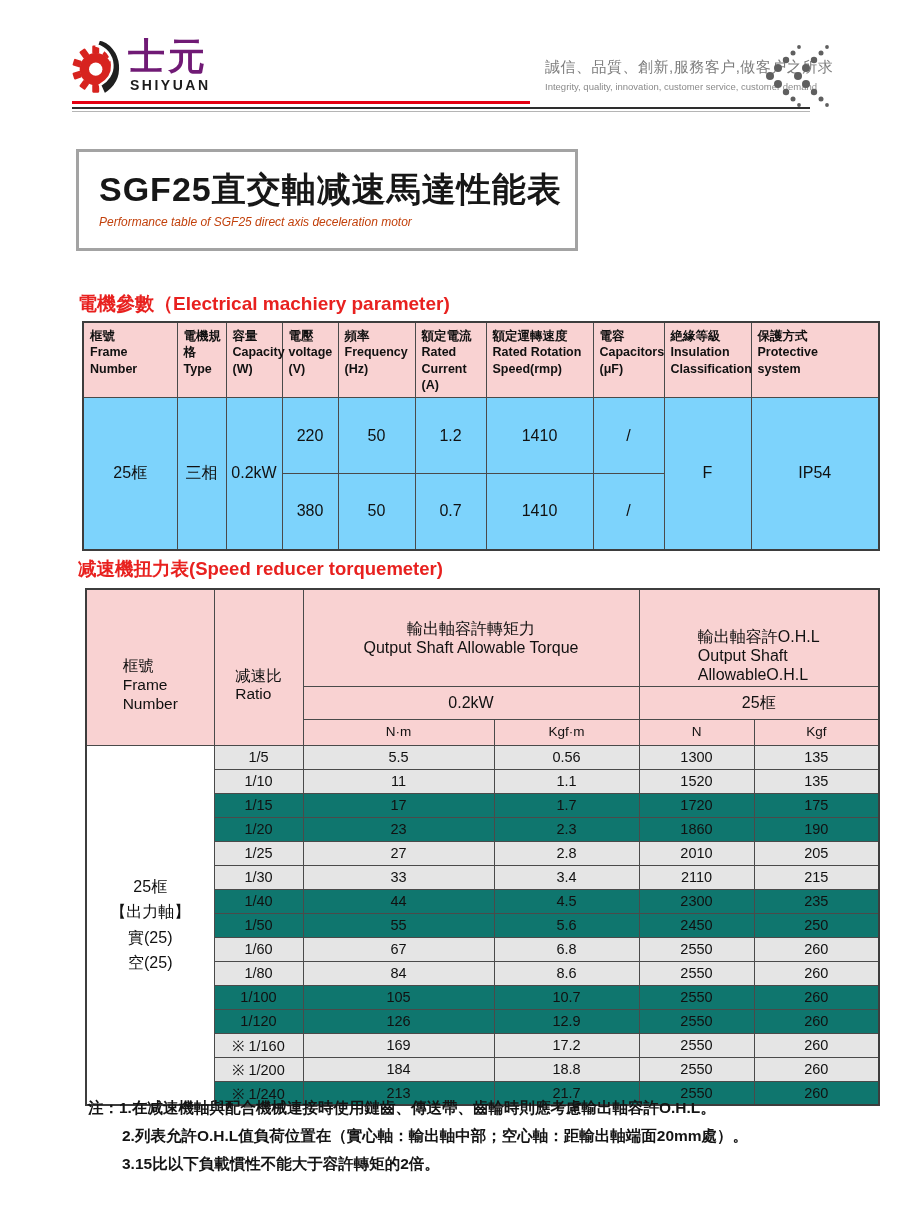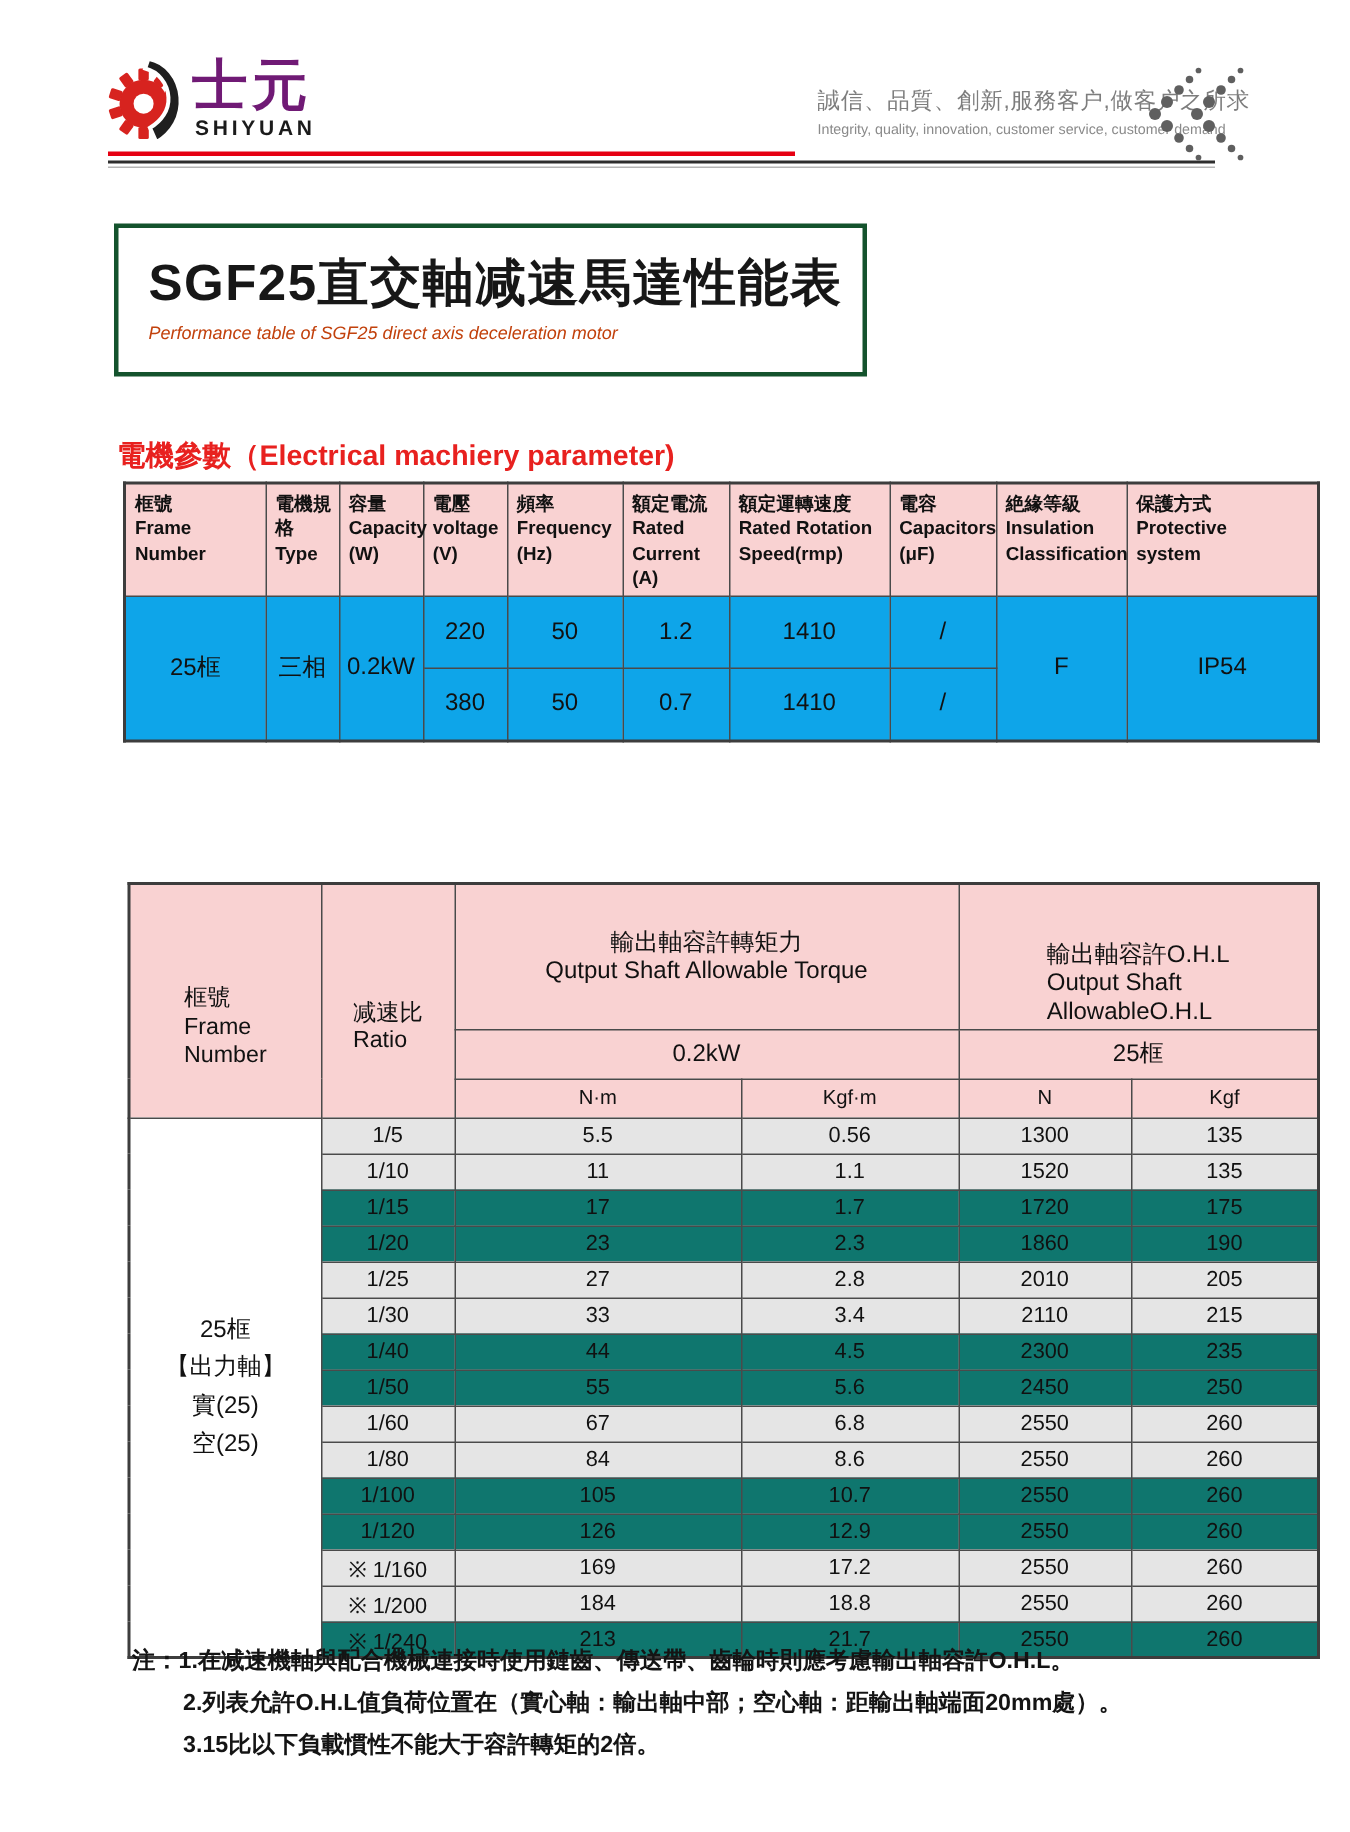--- a/index.html
+++ b/index.html
@@ -16,21 +16,21 @@
   .slogan{position:absolute;left:545px;top:58px;}
   .slogan-cn{font-size:15px;color:#7d7d7d;letter-spacing:0.5px;}
   .slogan-en{font-size:9.5px;color:#8a8a8a;margin-top:4px;}
   .chevrons{position:absolute;left:762px;top:44px;}
   .rule-red{position:absolute;left:72px;top:101px;width:458px;height:3px;background:#e60012;}
   .rule-black{position:absolute;left:72px;top:107px;width:738px;height:2px;background:#2e2e2e;}
   .rule-gray{position:absolute;left:72px;top:111px;width:738px;height:1px;background:#b5b5b5;}
 
   
   .title-box{position:absolute;left:76px;top:149px;width:502px;height:102px;
-             box-sizing:border-box;border:3px solid #14532d;background:#fff;
+             box-sizing:border-box;border:3px solid #a3a3a3;background:#fff;
              display:flex;flex-direction:column;justify-content:center;padding-left:20px;}
   .title-box::before{content:"";position:absolute;left:-11px;top:-9px;
              width:calc(100% + 4px);height:calc(100% + 4px);
              border:2px solid #8f8f8f;z-index:-1;}
   .title-box::after{content:"";position:absolute;left:7px;top:7px;
              width:calc(100% + 4px);height:calc(100% + 4px);
              border:2px solid #8f8f8f;z-index:-1;}
   .title-cn{font-size:34px;font-weight:900;letter-spacing:1px;color:#171717;line-height:1.1;}
   .title-en{font-size:12px;font-style:italic;font-weight:400;color:#c2410c;margin-top:6px;}
 
@@ -41,21 +41,21 @@
 
   
   table{border-collapse:collapse;table-layout:fixed;}
   th,td{border:1px solid #4a4a4a;box-sizing:border-box;}
   .tbl{position:absolute;border:2px solid #3d3d3d;background:#fff;}
 
   
   #elec-table{left:82px;top:321px;width:796px;}
   #elec-table th{background:#f9d2d2;font-size:12.5px;font-weight:700;text-align:left;
                  vertical-align:top;padding:5px 2px 4px 6px;line-height:1.3;height:70px;}
-  #elec-table td{font-size:16px;text-align:center;height:48px;background:#0ea5e9;}
+  #elec-table td{font-size:16px;text-align:center;height:76px;background:#7dd3fc;}
   .th-cn,.th-en{display:block;white-space:pre-line;}
   td.blue{background:#dceef2;}
   td.cream{background:#faf6e0;}
 
   
   #torque-table{left:85px;top:588px;width:793px;}
   #torque-table th{background:#f9d2d2;font-weight:400;text-align:center;vertical-align:middle;
                    line-height:1.2;}
   .th-group{height:58px;font-size:16px;}
   .th-mid{height:33px;font-size:16px;}
@@ -225,20 +225,21 @@
       <tr>
         <td class="cream">380</td>
         <td class="cream">50</td>
         <td class="cream">0.7</td>
         <td class="cream">1410</td>
         <td class="cream">/</td>
       </tr>
     </tbody>
   </table>
 
+  <div class="sec-heading h-torque">减速機扭力表(Speed reducer torquemeter)</div>
 
   <table id="torque-table" class="tbl">
     <colgroup>
       <col style="width:128px">
         <col style="width:89px">
         <col style="width:191px">
       <col style="width:145px">
         <col style="width:115px">
         <col style="width:125px">
     </colgroup>

